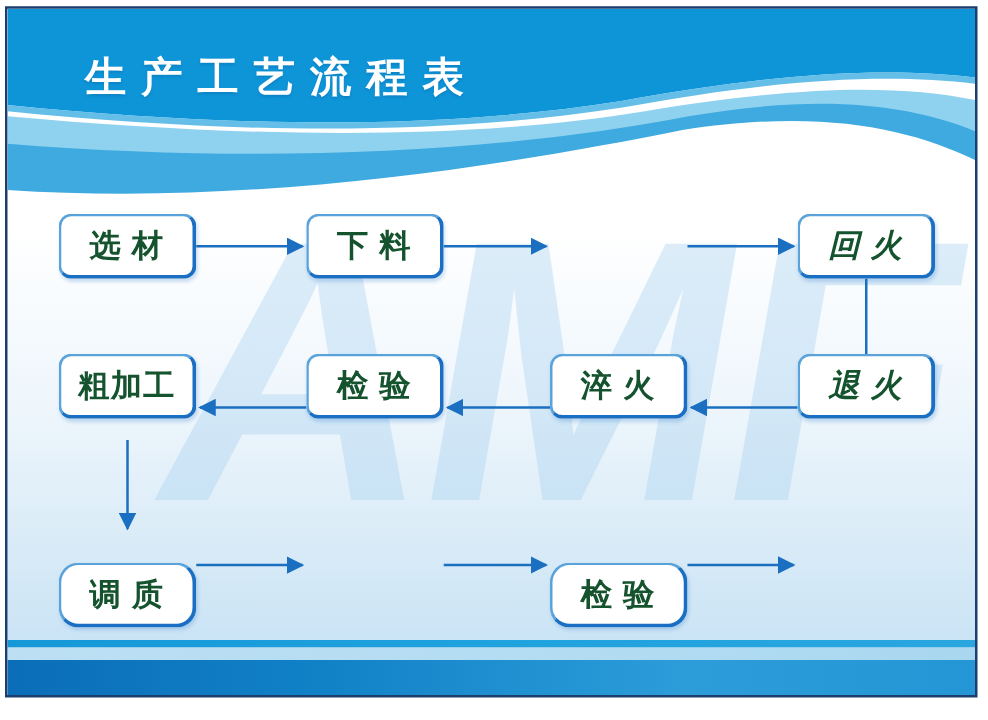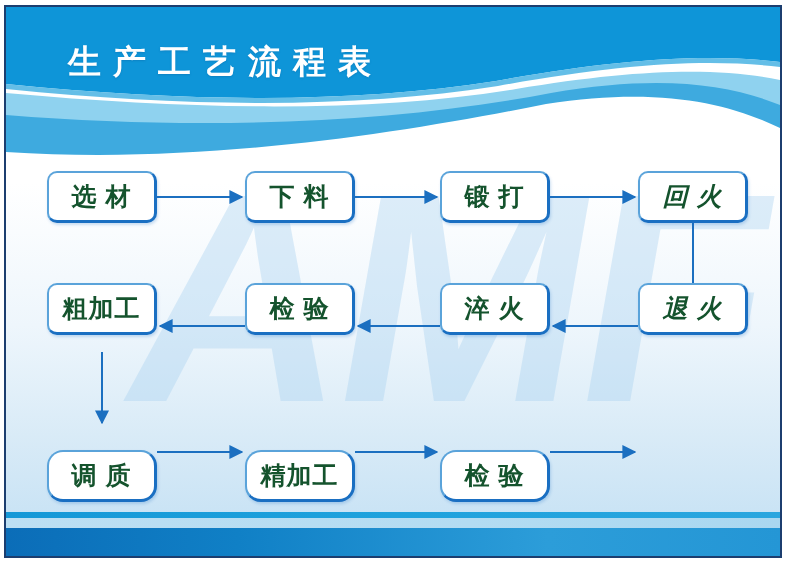--- a/index.html
+++ b/index.html
@@ -52,30 +52,28 @@
     <path d="M0,108 C200,124 390,116 545,86 C650,68 720,76 774,98 L774,0 L0,0 Z" fill="#8fd2ef"></path>
     <path d="M0,86 C200,104 370,105 510,82 C630,62 710,60 774,73 L774,0 L0,0 Z" fill="#ffffff"></path>
     <path d="M0,77 C190,96 350,96 490,74 C610,52 700,46 774,55 L774,0 L0,0 Z" fill="#0e95d8"></path>
     <path d="M0,77 C190,96 350,96 490,74 C610,52 700,46 774,55 L774,60 C700,51 612,57 492,79 C352,101 190,101 0,82 Z" fill="#49b3e3" opacity="0.85"></path>
   </svg>
 
   <div class="page-title">生产工艺流程表</div>
 
   <div class="node r1 c1">选 材</div>
   <div class="node r1 c2">下 料</div>
-  <div class="node r1 c3">锻 打</div>
   <div class="node r1 c4">回 火</div>
 
   <div class="node r2 c1">粗加工</div>
   <div class="node r2 c2">检 验</div>
   <div class="node r2 c4">退 火</div>
   <div class="node r2 c3">淬 火</div>
 
   <div class="node r3 c1">调 质</div>
-  <div class="node r3 c2">精加工</div>
   <div class="node r3 c3">检 验</div>
 
   <svg class="arrows" viewBox="0 0 774 549" aria-hidden="true">
     <defs>
       <marker id="arr" viewBox="0 0 10 10" refX="9" refY="5" markerWidth="7" markerHeight="7" orient="auto-start-reverse">
         <path d="M0,0 L10,5 L0,10 z" fill="#1b6fc0"></path>
       </marker>
     </defs>
     <g stroke="#1b6fc0" stroke-width="2">
       <line x1="151" y1="190" x2="236" y2="190" marker-end="url(#arr)"></line>

